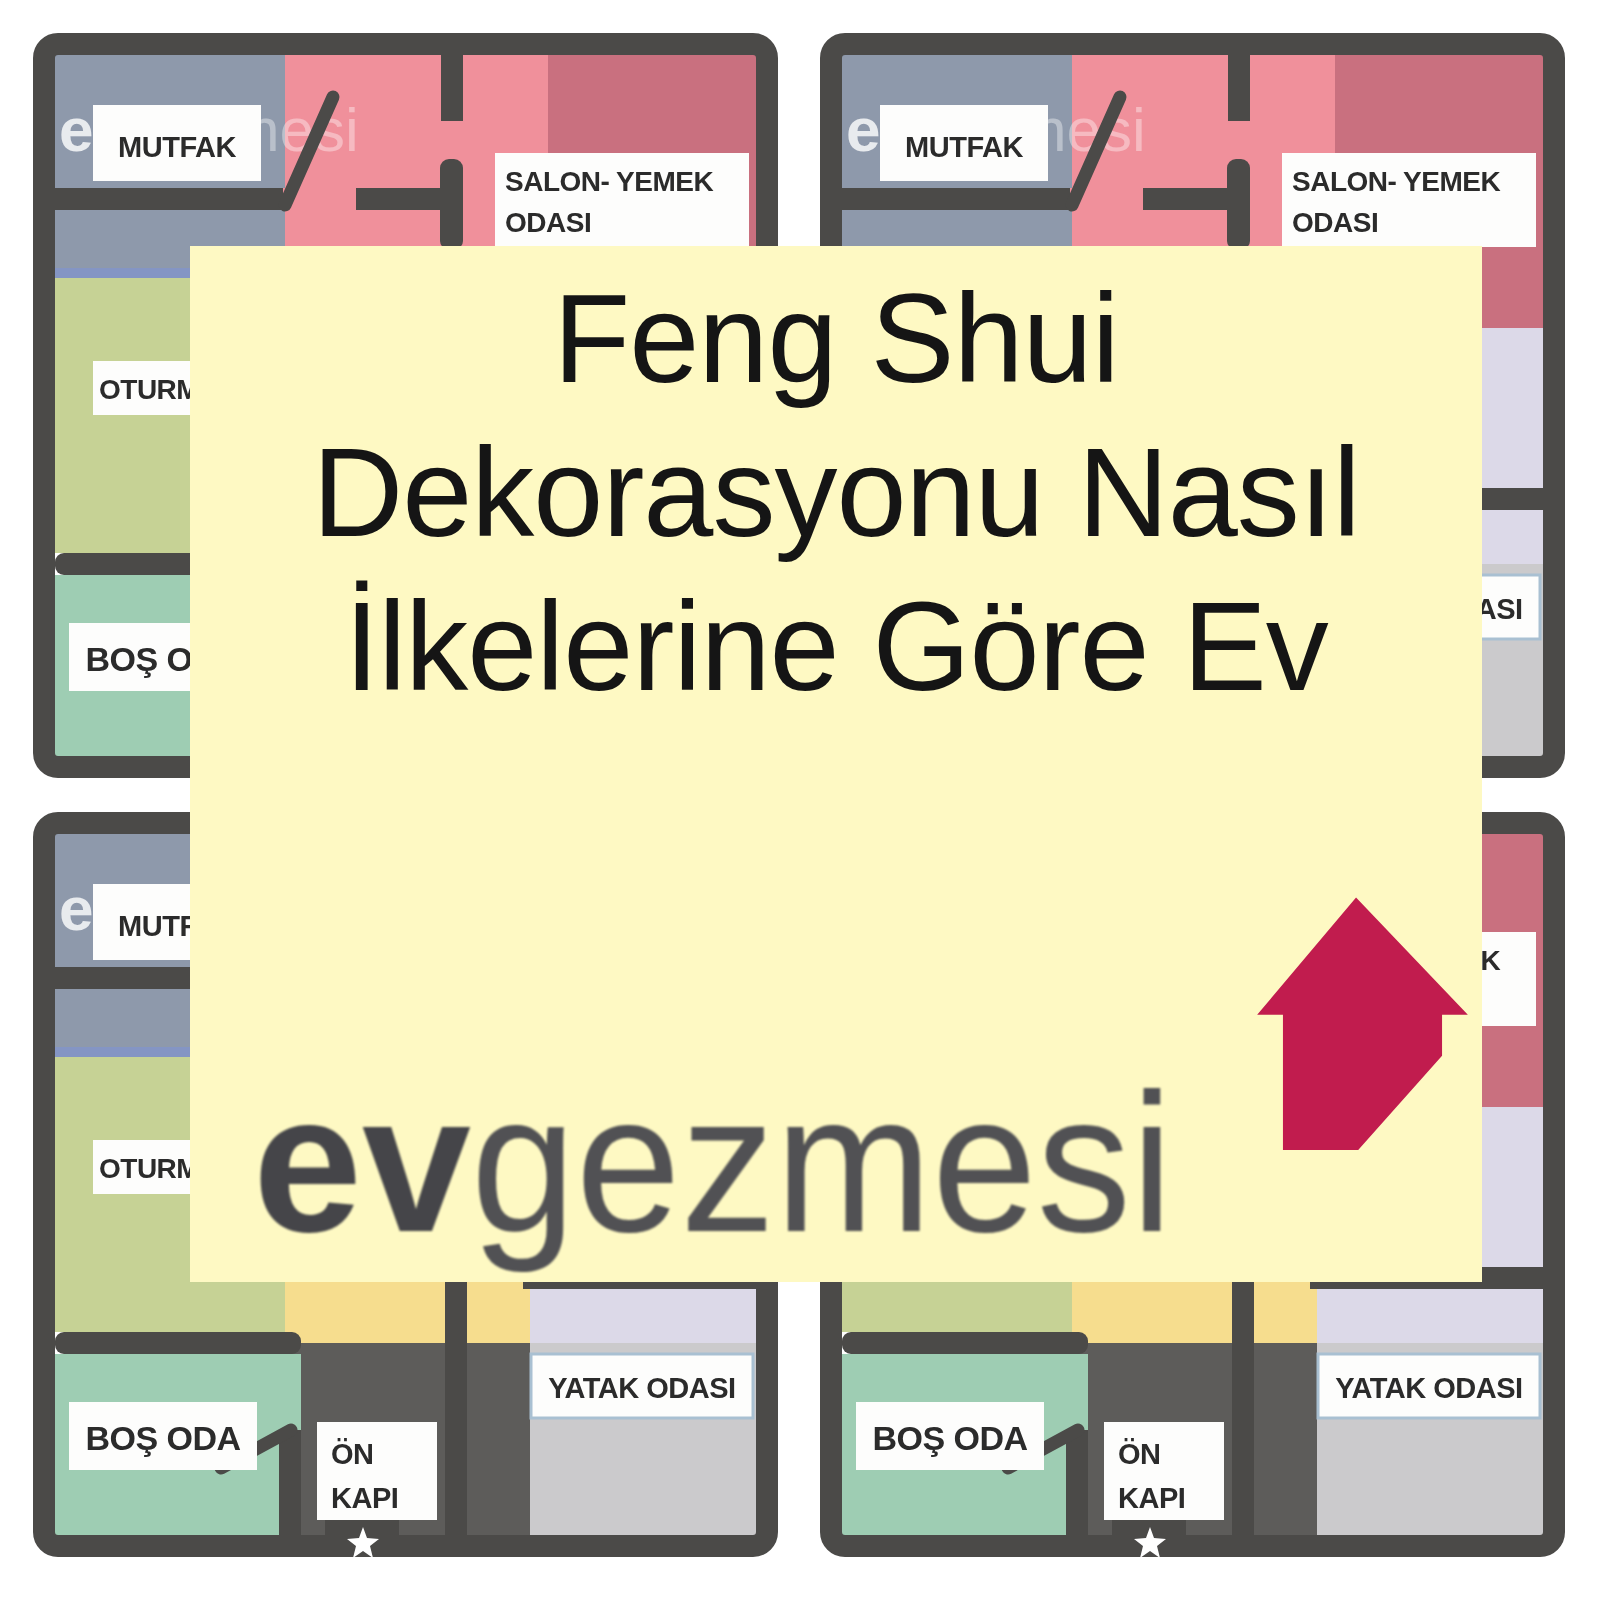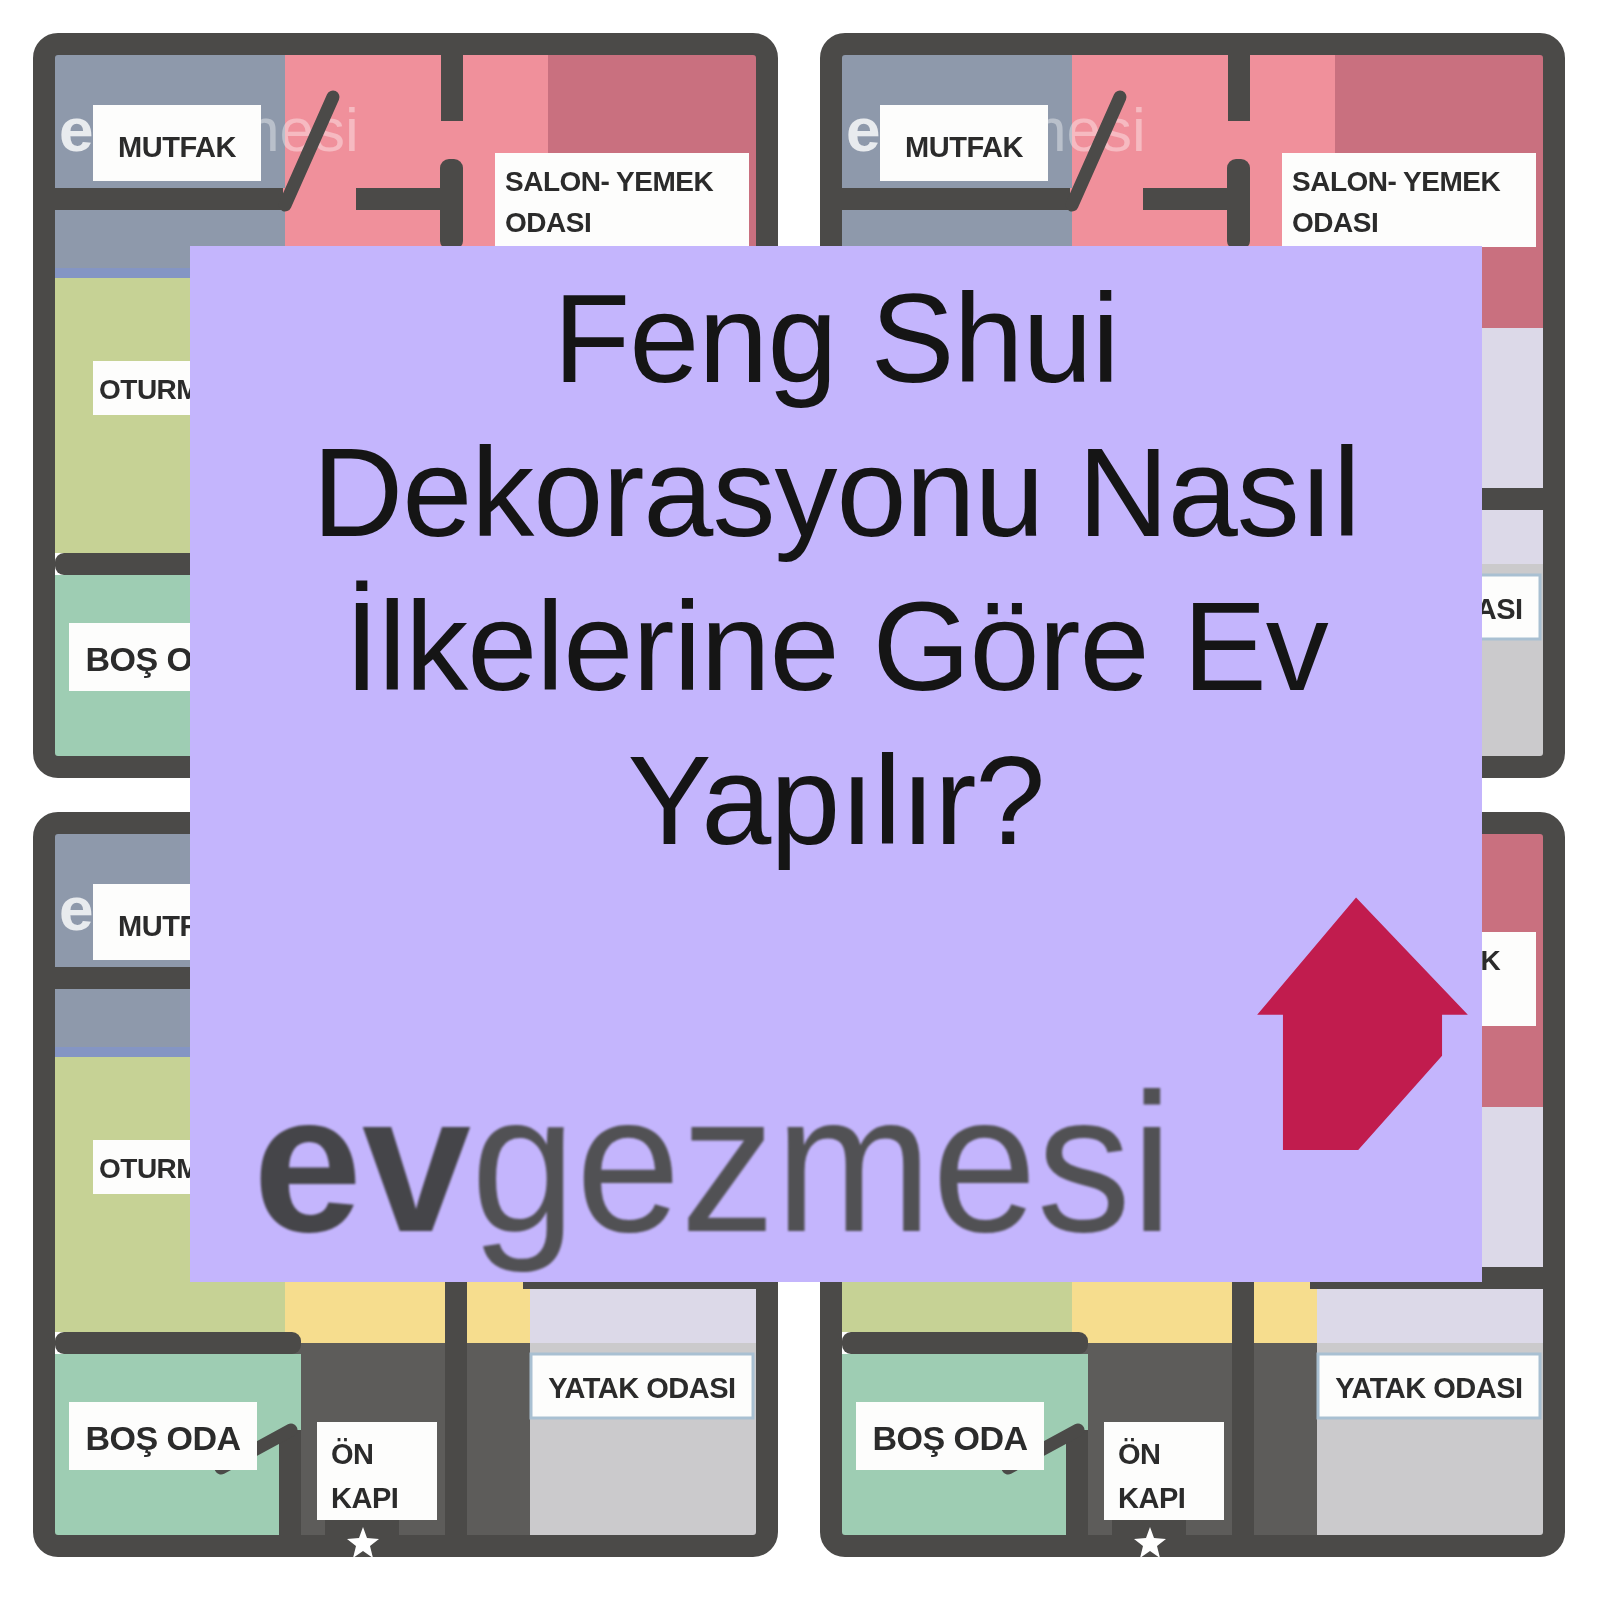--- a/index.html
+++ b/index.html
@@ -5,21 +5,21 @@
   html,body{margin:0;padding:0;background:#ffffff;}
   body{width:1600px;height:1600px;position:relative;overflow:hidden;
        font-family:"Liberation Sans",sans-serif;}
   .plan{position:absolute;width:745px;height:745px;}
   .plan-tl{left:33px;top:33px;}
   .plan-tr{left:820px;top:33px;}
   .plan-bl{left:33px;top:812px;}
   .plan-br{left:820px;top:812px;}
   .plan svg{width:100%;height:100%;display:block;}
   .overlay-card{position:absolute;left:190px;top:246px;width:1292px;height:1036px;
-                background:#c4b5fd;}
+                background:#fef9c3;}
   .title-block{position:absolute;top:16px;left:0;width:100%;text-align:center;
                font-size:126px;line-height:154px;color:#151515;letter-spacing:-1px;
                font-weight:400;}
   .logo-svg{position:absolute;left:0;top:0;width:1292px;height:1036px;}
   .logo-word{filter:blur(1.1px);}
   .planlabel{font-family:"Liberation Sans",sans-serif;font-weight:700;
              letter-spacing:-0.5px;}
   .watermark-text{font-family:"Liberation Sans",sans-serif;font-weight:700;}
 </style>
 </head>
@@ -111,21 +111,20 @@
   <svg viewBox="0 0 745 745">
       <use href="#floorplan"></use>
     </svg>
 </div>
 
 <div class="overlay-card">
   <div class="title-block">
     <div>Feng Shui</div>
     <div>Dekorasyonu Nasıl</div>
     <div>İlkelerine Göre Ev</div>
-    <div>Yapılır?</div>
   </div>
 
   <svg class="logo-svg" viewBox="0 0 1292 1036">
     <g class="logo-word">
       <text x="63" y="985" font-size="196" font-weight="700" textLength="218" lengthAdjust="spacingAndGlyphs" fill="#454549">ev</text>
       <text x="281" y="985" font-size="196" font-weight="400" textLength="702" lengthAdjust="spacingAndGlyphs" fill="#515154">gezmesi</text>
     </g>
     <g transform="translate(1065,649) scale(2.15,2.55)">
       <polygon points="47,1 99,47 87,47 87,63 48,100 13,100 13,47 1,47" fill="#c11c4e"></polygon>
     </g>

